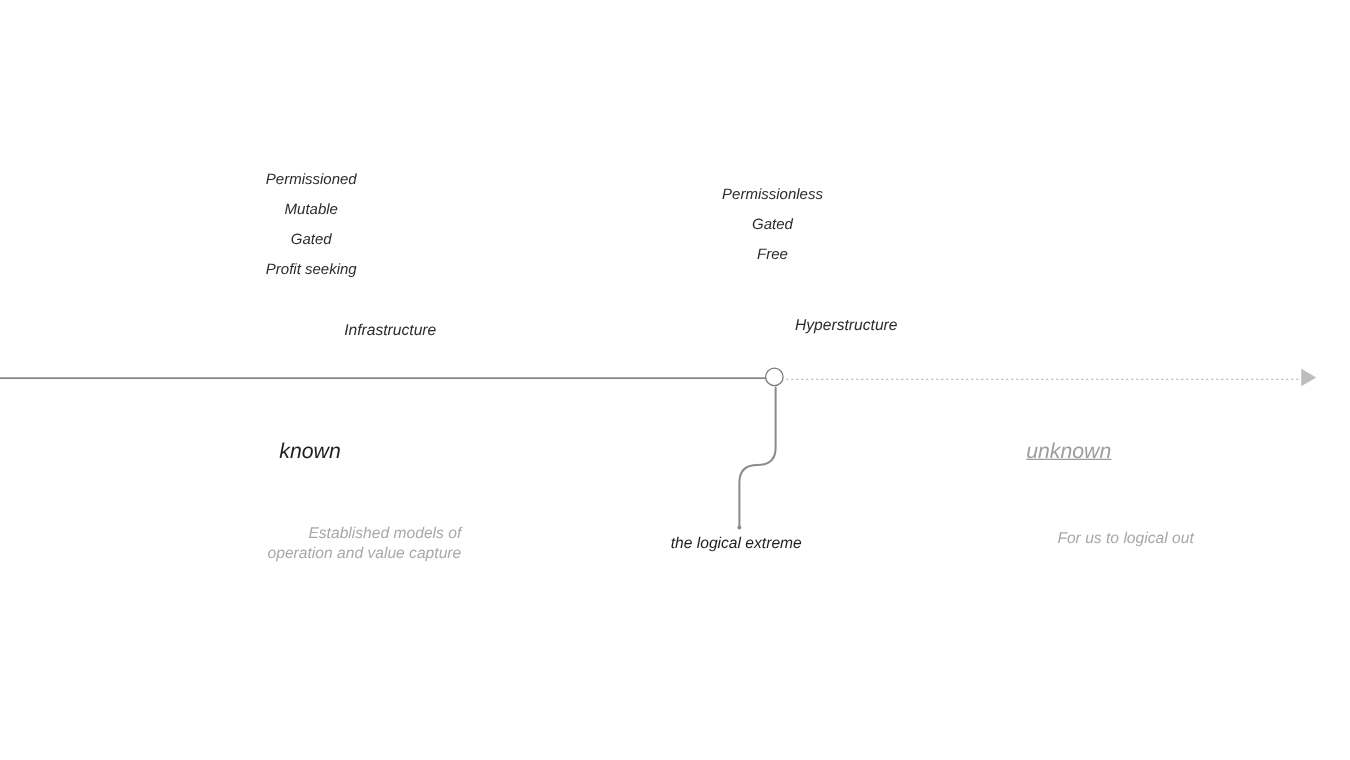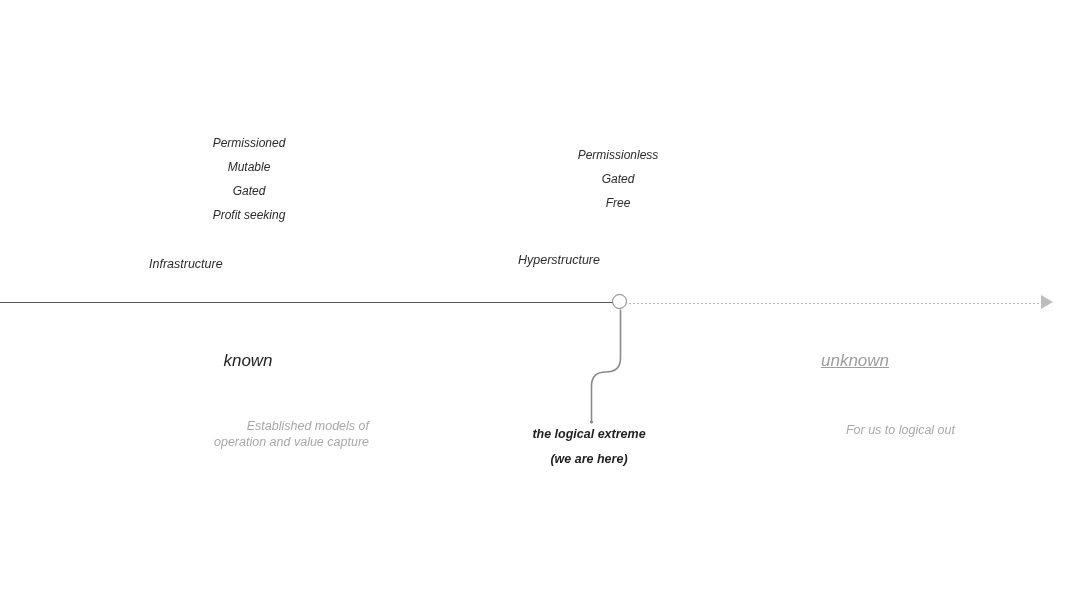--- a/index.html
+++ b/index.html
@@ -78,21 +78,21 @@
     font-style: italic;
     font-size: 12px;
     color: #2b2b2b;
     line-height: 24px;
     white-space: nowrap;
   }
   .attr-col.left  { left: 149px; top: 131px; width: 200px; }
   .attr-col.right { left: 518px; top: 131px; width: 200px; margin-top: 12px; }
 
   .struct-label {
-    text-align: left;
+    text-align: right;
     font-style: italic;
     font-size: 12.5px;
     color: #2b2b2b;
     white-space: nowrap;
   }
   .struct-label.left  { left: 149px; top: 257px; width: 200px; }
   .struct-label.right { left: 518px; top: 253px; width: 200px; }
 
   .axis-term {
     font-style: italic;
@@ -117,21 +117,20 @@
   .here-note {
     text-align: center;
     font-style: italic;
     font-size: 12.5px;
     color: #1f1f1f;
     line-height: 25px;
     white-space: nowrap;
     left: 489px;
     top: 422px;
     width: 200px;
-    font-weight: bold;
   }
 </style>
 </head>
 <body>
 
 <div id="canvas">
 
   <div class="abs axis-known-line"></div>
   <div class="abs axis-unknown-line"></div>
   <div class="abs axis-arrow"></div>
@@ -165,16 +164,15 @@
     <div>Established models of</div>
     <div>operation and value capture</div>
   </div>
 
   <div class="abs foot-note right-note">
     <div>For us to logical out</div>
   </div>
 
   <div class="abs here-note">
     <div>the logical extreme</div>
-    <div>(we are here)</div>
   </div>
 
 </div>
 
 </body></html>

